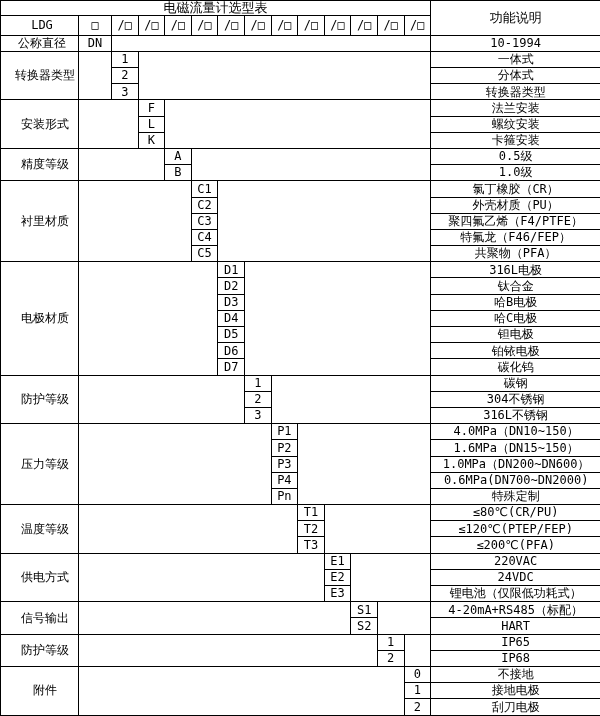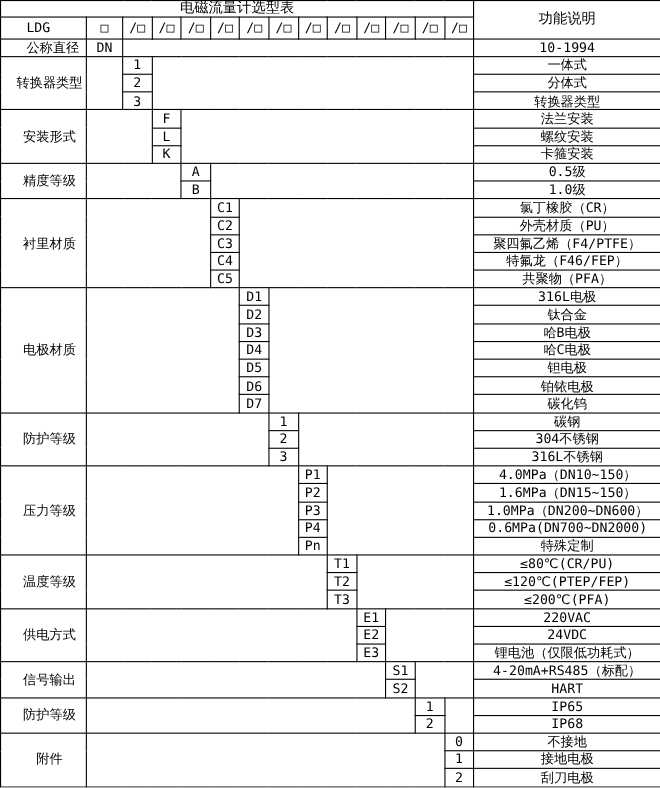--- a/index.html
+++ b/index.html
@@ -24,21 +24,21 @@
   }
   col.c-cat   { width: 78px; }
   col.c-code0 { width: 33px; }
   col.c-slot  { width: 26.6px; }
   col.c-desc  { width: 170px; }
   tr.r-title { height: 14px; }
   tr.r-title td { font-size: 13px; }
   tr.r-model { height: 20px; }
   tr.r-data  { height: 16.2px; }
   td.cat  { font-size: 12px; padding-left: 11px; }
-  td.cat.left { text-align: left; padding-left: 23px; }
+  td.cat.left { text-align: center; padding-left: 5px; }
   td.desc.left { text-align: center; padding-left: 1px; }
   td.desc-col { font-size: 13px; }
 </style>
 </head>
 <body>
 
 <table>
   <colgroup>
     <col class="c-cat">
     <col class="c-code0">

